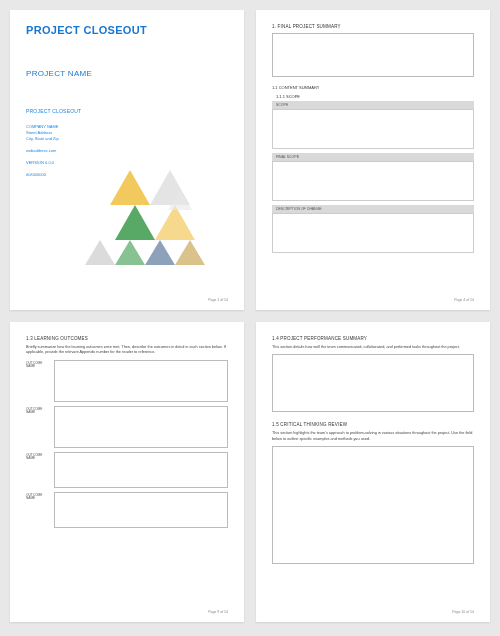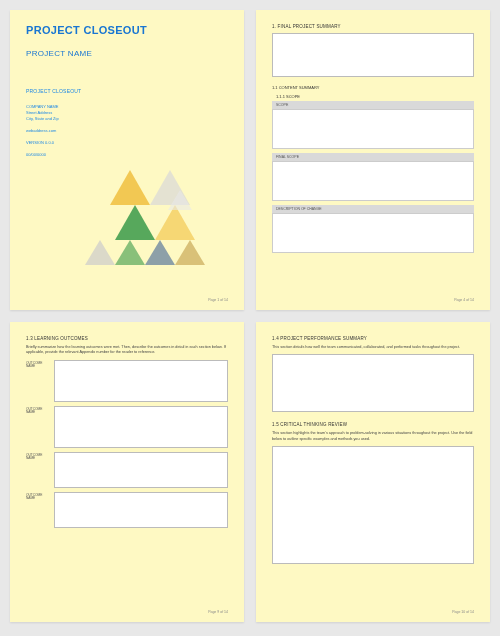--- a/index.html
+++ b/index.html
@@ -6,42 +6,42 @@
   body {
     background: #e8e8e8;
     font-family: Arial, Helvetica, sans-serif;
     padding: 10px;
     display: grid;
     grid-template-columns: 1fr 1fr;
     gap: 12px;
     width: 500px;
   }
   .page {
-    background: #fef9c3;
+    background: #ffffff;
     width: 234px;
     height: 300px;
     padding: 14px 16px 10px 16px;
     position: relative;
     box-shadow: 0 1px 2px rgba(0,0,0,0.1);
     font-size: 4px;
     color: #333;
     overflow: hidden;
   }
   .title-main {
     color: #1976d2;
     font-weight: 700;
     font-size: 11px;
     letter-spacing: 0.3px;
     line-height: 1.15;
   }
   .proj-name {
     color: #1976d2;
     font-weight: 400;
     font-size: 8px;
-    margin-top: 12px;
+    margin-top: 32px;
     letter-spacing: 0.3px;
   }
   .closeout-label {
     color: #1e88e5;
     font-size: 5px;
     margin-top: 30px;
     letter-spacing: 0.2px;
   }
   .company-block {
     color: #1e88e5;

